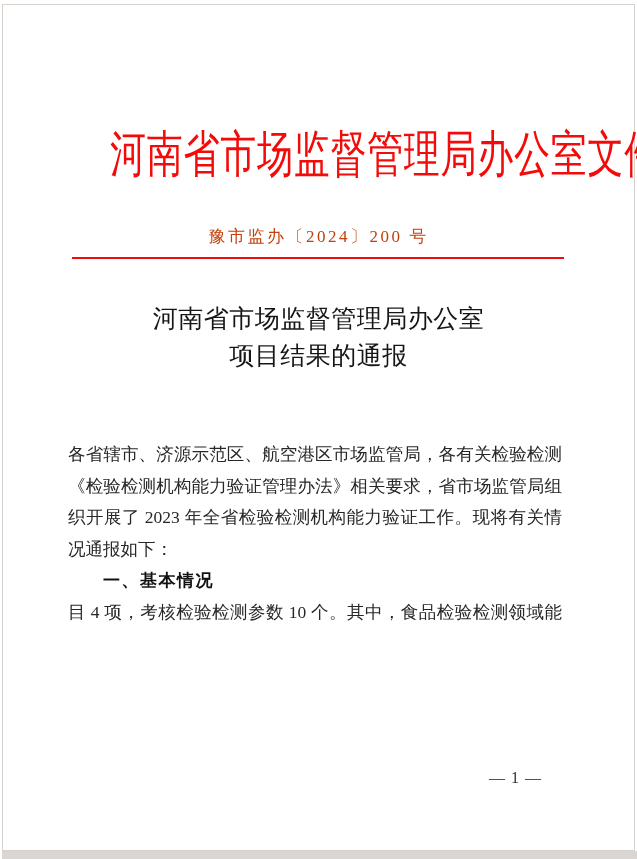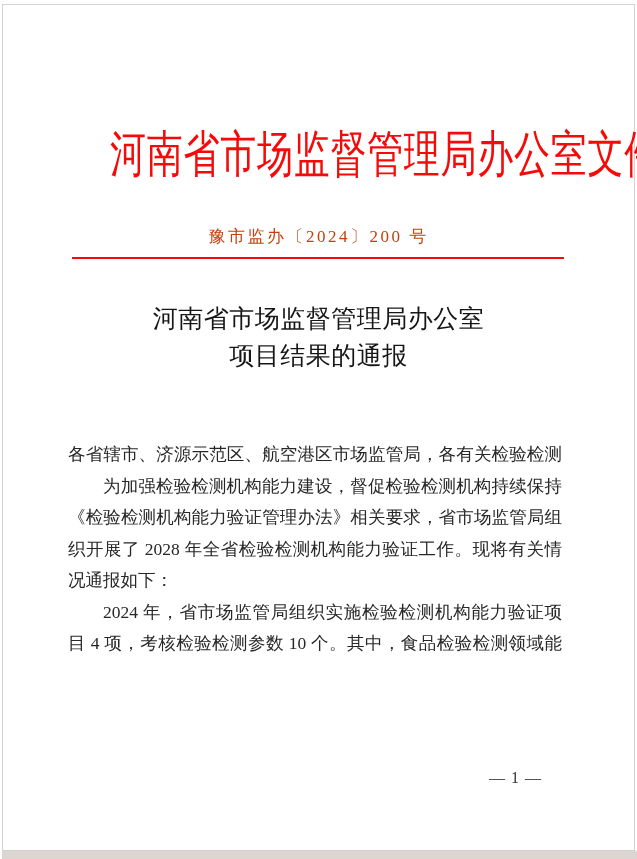--- a/index.html
+++ b/index.html
@@ -88,25 +88,24 @@
 
   <div class="red-rule"></div>
 
   <div class="doc-title">
       <div class="title-line">河南省市场监督管理局办公室</div>
       <div class="title-line">项目结果的通报</div>
     </div>
 
   <div class="body-col">
       <div class="line justify">各省辖市、济源示范区、航空港区市场监管局，各有关检验检测</div>
-      <div class="line indent justify">为加强检验检测机构能力建设，督促检验检测机构持续保持</div>
       <div class="line justify">《检验检测机构能力验证管理办法》相关要求，省市场监管局组</div>
-      <div class="line justify">织开展了 2028 年全省检验检测机构能力验证工作。现将有关情</div>
+      <div class="line justify">织开展了 2023 年全省检验检测机构能力验证工作。现将有关情</div>
       <div class="line">况通报如下：</div>
-      <div class="line indent justify">2024 年，省市场监管局组织实施检验检测机构能力验证项</div>
+      <div class="line indent heading">一、基本情况</div>
       <div class="line justify">目 4 项，考核检验检测参数 10 个。其中，食品检验检测领域能</div>
     </div>
 
   <div class="page-num">— 1 —</div>
 
 </div>
 
 <div class="bottom-band"></div>
 
 </body></html>

